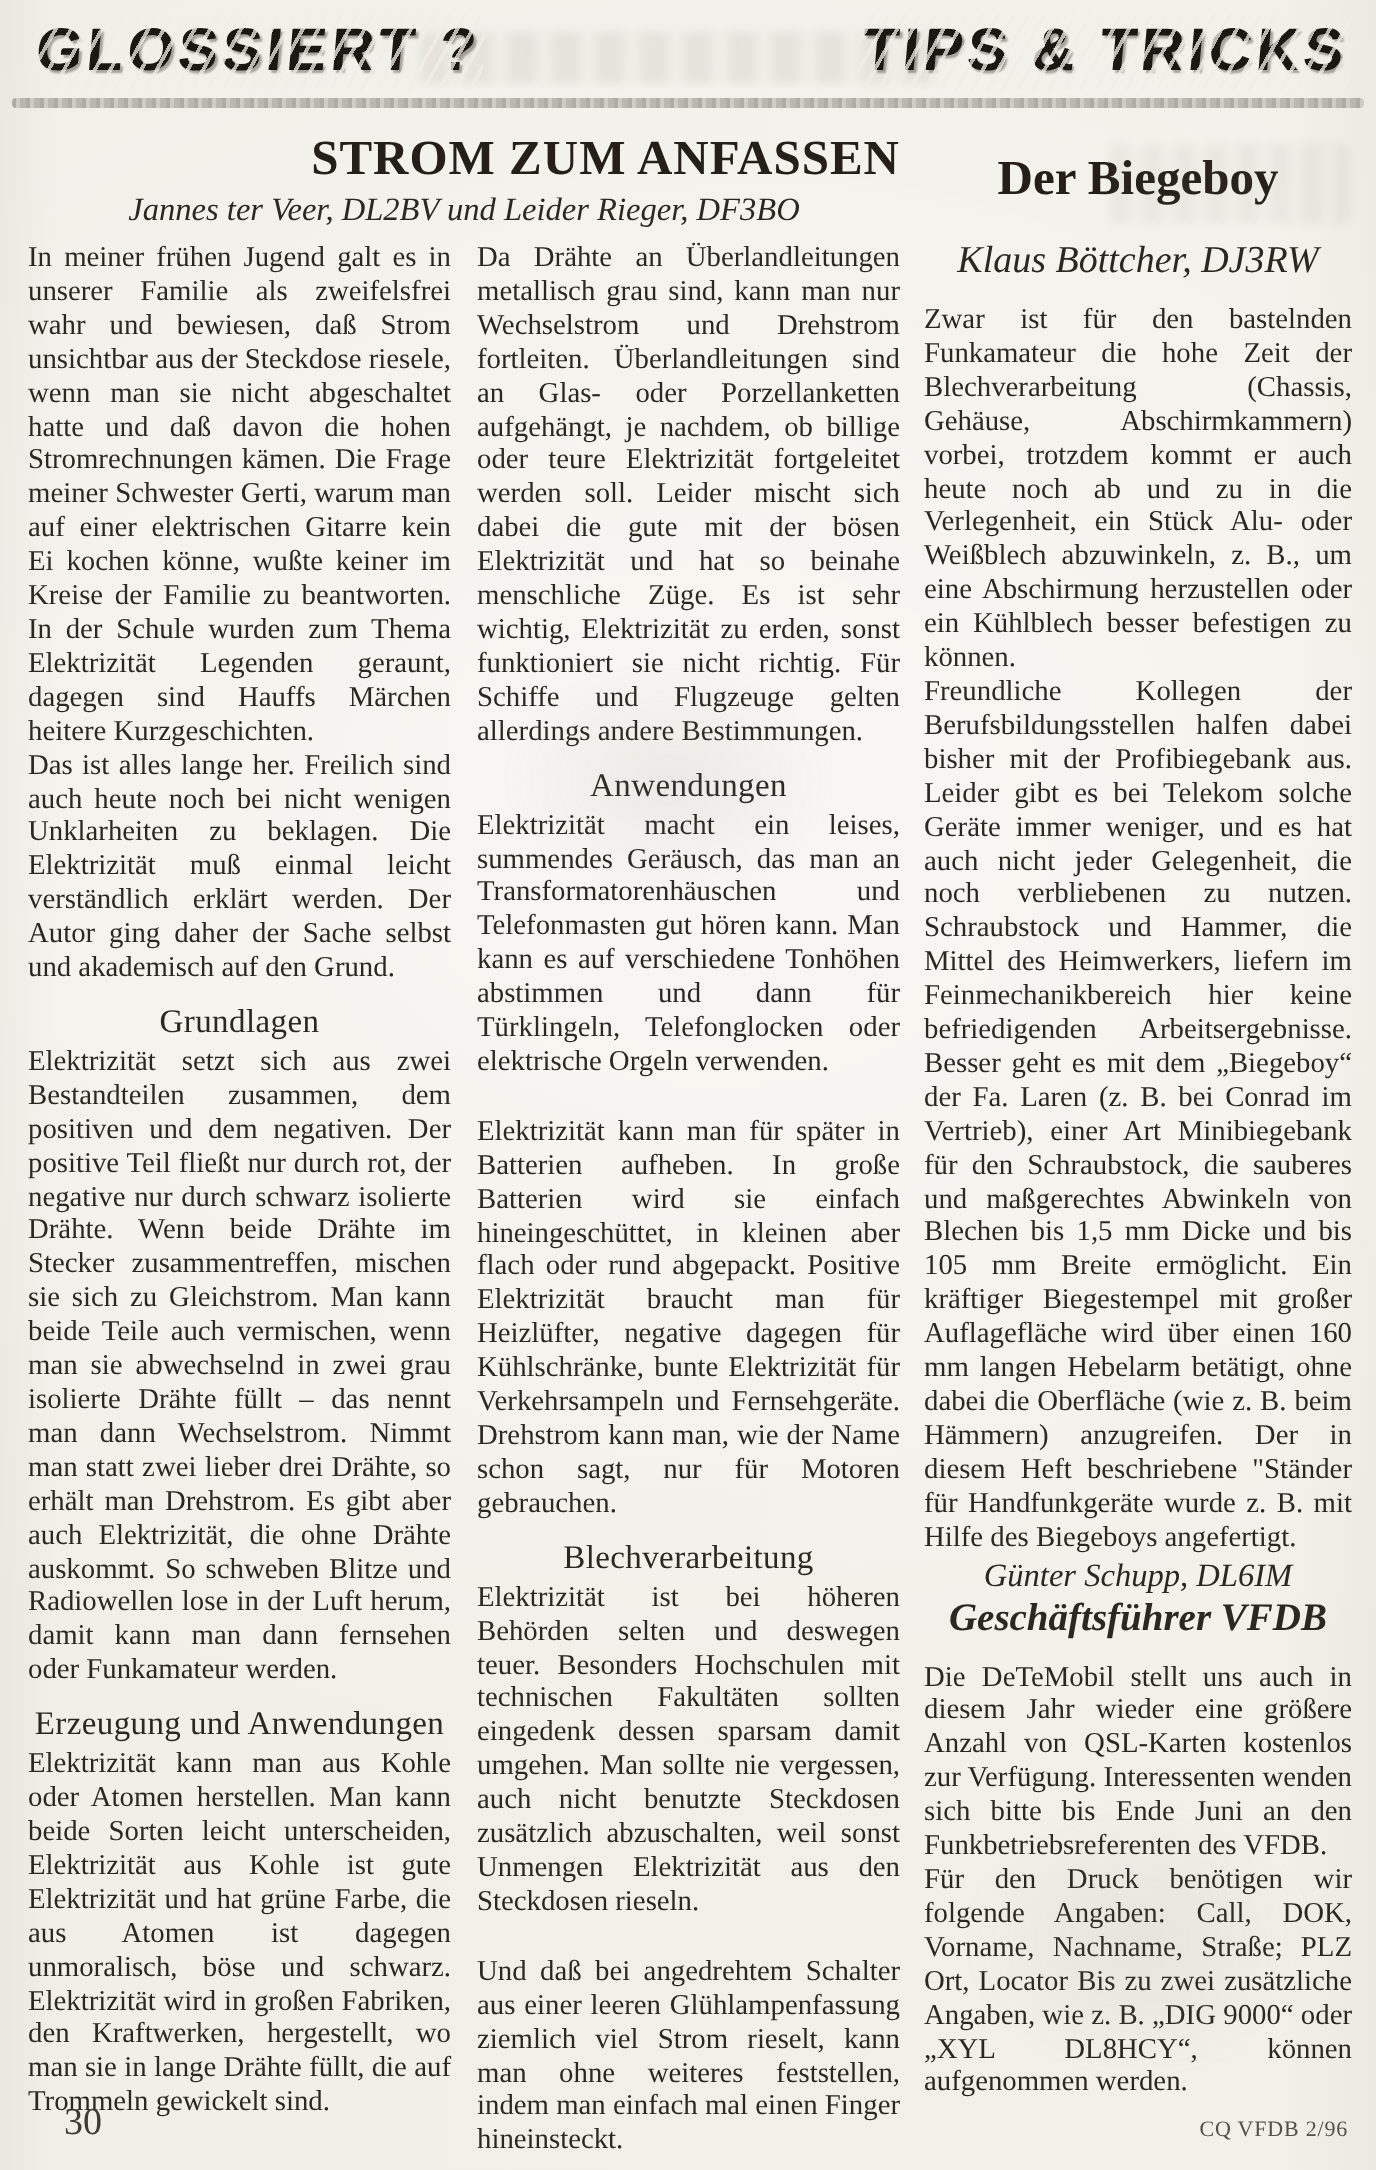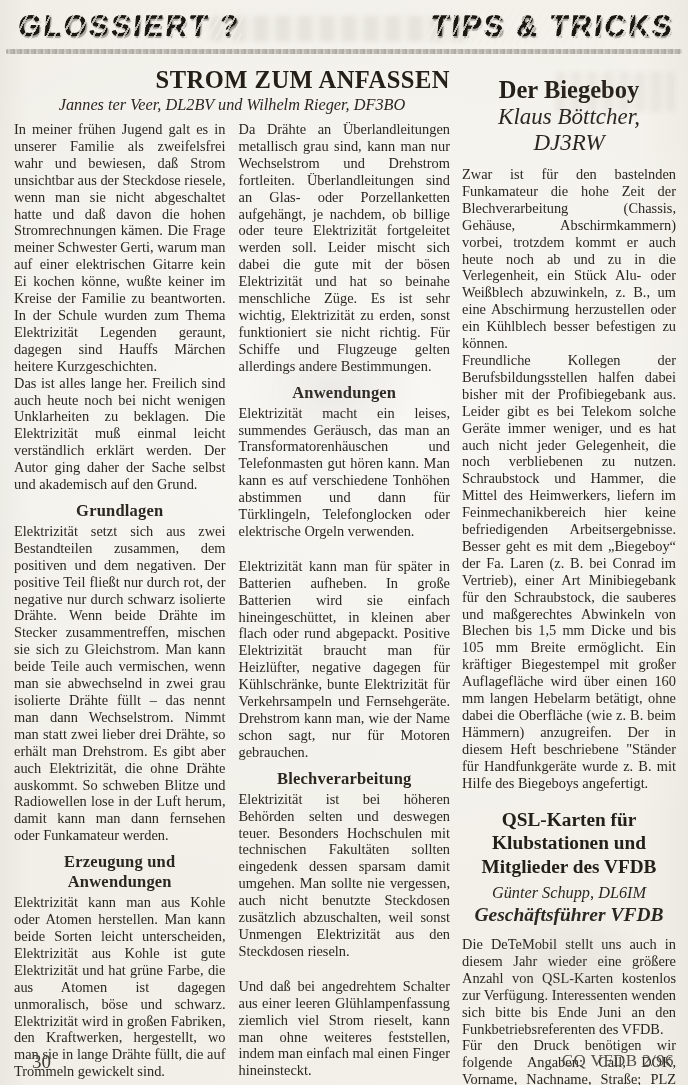--- a/index.html
+++ b/index.html
@@ -33,39 +33,39 @@
   }
   
   .content{display:flex;gap:12px;padding:10px 12px 0 14px;}
   .left-two{width:436px;flex:none;}
   .col3{flex:1;min-width:0;}
   .twocol{display:flex;gap:13px;margin-top:6px;}
   .twocol .col{flex:1;min-width:0;}
   p{margin:0;font-size:14.4px;line-height:16.9px;text-align:justify;}
   p.gap-top{margin-top:18px;}
   h3{
-    font-size:16.5px;font-weight:bold;text-align:center;
+    font-size:16.5px;font-weight:normal;text-align:center;
     margin:8px 0 2px 0;letter-spacing:.2px;
   }
   .art-title{
     font-size:24.5px;font-weight:bold;text-align:right;
     letter-spacing:.5px;margin:2px 0 1px 0;color:#242019;
   }
   .byline{font-style:italic;font-size:16.3px;text-align:center;line-height:20px;}
   .biege-title{font-size:24.5px;font-weight:bold;text-align:center;color:#242019;margin-top:12px;}
-  .biege-byline{font-style:italic;font-size:23px;text-align:center;margin-bottom:10px;}
+  .biege-byline{font-style:italic;font-size:19px;text-align:center;margin-bottom:10px;margin-top:16px;}
   .qsl-title{
     font-size:19.3px;font-weight:bold;text-align:center;line-height:23.5px;
     margin:16px 2px 5px 2px;color:#242019;
   }
   .qsl-byline1{font-style:italic;font-size:16.3px;text-align:center;line-height:20px;}
   .qsl-byline2{font-style:italic;font-size:19.5px;text-align:center;line-height:24px;margin-bottom:9px;font-weight:bold;}
   
   .footer-page{position:absolute;left:32px;bottom:12px;font-size:19px;color:#403c35;text-align:center;}
-  .footer-issue{position:absolute;right:14px;bottom:14px;font-size:17px;letter-spacing:.4px;color:#53504a;}
+  .footer-issue{position:absolute;right:14px;bottom:14px;font-size:11px;letter-spacing:.4px;color:#53504a;}
   
   .smudge{position:absolute;pointer-events:none;filter:blur(2.5px);}
   .smudge.s1{left:210px;top:16px;width:260px;height:26px;
     background:repeating-linear-gradient(90deg, rgba(110,106,98,0.22) 0 14px, rgba(110,106,98,0.05) 14px 22px);
     opacity:.45;border-radius:4px;}
   .smudge.s2{left:555px;top:72px;width:120px;height:40px;
     background:repeating-linear-gradient(90deg, rgba(120,116,108,0.20) 0 10px, rgba(120,116,108,0.04) 10px 16px);
     opacity:.4;border-radius:4px;}
   .smudge.s3{left:250px;top:330px;width:170px;height:120px;
     background:radial-gradient(ellipse at center, rgba(130,126,118,0.10), transparent 70%);}
@@ -85,21 +85,21 @@
   <div class="masthead">
     <div class="stencil">GLOSSIERT ?</div>
     <div class="stencil">TIPS &amp; TRICKS</div>
   </div>
   <div class="rule"></div>
 
   <div class="content">
 
     <div class="left-two">
       <div class="art-title">STROM ZUM ANFASSEN</div>
-      <div class="byline">Jannes ter Veer, DL2BV und Wilhelm Rieger, DF3BO</div>
+      <div class="byline">Jannes ter Veer, DL2BV und Leider Rieger, DF3BO</div>
 
       <div class="twocol">
         <div class="col">
           <p>In meiner frühen Jugend galt es in unserer Familie als zweifelsfrei wahr und bewiesen, daß Strom unsichtbar aus der Steckdose riesele, wenn man sie nicht abgeschaltet hatte und daß davon die hohen Stromrechnungen kämen. Die Frage meiner Schwester Gerti, warum man auf einer elektrischen Gitarre kein Ei kochen könne, wußte keiner im Kreise der Familie zu beantworten. In der Schule wurden zum Thema Elektrizität Legenden geraunt, dagegen sind Hauffs Märchen heitere Kurzgeschichten.</p>
           <p>Das ist alles lange her. Freilich sind auch heute noch bei nicht wenigen Unklarheiten zu beklagen. Die Elektrizität muß einmal leicht verständlich erklärt werden. Der Autor ging daher der Sache selbst und akademisch auf den Grund.</p>
           <h3>Grundlagen</h3>
           <p>Elektrizität setzt sich aus zwei Bestandteilen zusammen, dem positiven und dem negativen. Der positive Teil fließt nur durch rot, der negative nur durch schwarz isolierte Drähte. Wenn beide Drähte im Stecker zusammentreffen, mischen sie sich zu Gleichstrom. Man kann beide Teile auch vermischen, wenn man sie abwechselnd in zwei grau isolierte Drähte füllt – das nennt man dann Wechselstrom. Nimmt man statt zwei lieber drei Drähte, so erhält man Drehstrom. Es gibt aber auch Elektrizität, die ohne Drähte auskommt. So schweben Blitze und Radiowellen lose in der Luft herum, damit kann man dann fernsehen oder Funkamateur werden.</p>
           <h3>Erzeugung und Anwendungen</h3>
           <p>Elektrizität kann man aus Kohle oder Atomen herstellen. Man kann beide Sorten leicht unterscheiden, Elektrizität aus Kohle ist gute Elektrizität und hat grüne Farbe, die aus Atomen ist dagegen unmoralisch, böse und schwarz. Elektrizität wird in großen Fabriken, den Kraftwerken, hergestellt, wo man sie in lange Drähte füllt, die auf Trommeln gewickelt sind.</p>
         </div>
@@ -118,21 +118,20 @@
 
     <div class="col3">
       <div>
         <div class="biege-title">Der Biegeboy</div>
         <div class="biege-byline">Klaus Böttcher, DJ3RW</div>
         <p>Zwar ist für den bastelnden Funkamateur die hohe Zeit der Blechverarbeitung (Chassis, Gehäuse, Abschirmkammern) vorbei, trotzdem kommt er auch heute noch ab und zu in die Verlegenheit, ein Stück Alu- oder Weißblech abzuwinkeln, z. B., um eine Abschirmung herzustellen oder ein Kühlblech besser befestigen zu können.</p>
         <p>Freundliche Kollegen der Berufsbildungsstellen halfen dabei bisher mit der Profibiegebank aus. Leider gibt es bei Telekom solche Geräte immer weniger, und es hat auch nicht jeder Gelegenheit, die noch verbliebenen zu nutzen. Schraubstock und Hammer, die Mittel des Heimwerkers, liefern im Feinmechanikbereich hier keine befriedigenden Arbeitsergebnisse. Besser geht es mit dem „Biegeboy“ der Fa. Laren (z. B. bei Conrad im Vertrieb), einer Art Minibiegebank für den Schraubstock, die sauberes und maßgerechtes Abwinkeln von Blechen bis 1,5 mm Dicke und bis 105 mm Breite ermöglicht. Ein kräftiger Biegestempel mit großer Auflagefläche wird über einen 160 mm langen Hebelarm betätigt, ohne dabei die Oberfläche (wie z. B. beim Hämmern) anzugreifen. Der in diesem Heft beschriebene "Ständer für Handfunkgeräte wurde z. B. mit Hilfe des Biegeboys angefertigt.</p>
       </div>
 
       <div>
-        <div class="qsl-title">QSL-Karten für Klubstationen und Mitglieder des VFDB</div>
         <div class="qsl-byline1">Günter Schupp, DL6IM</div>
         <div class="qsl-byline2">Geschäftsführer VFDB</div>
         <p>Die DeTeMobil stellt uns auch in diesem Jahr wieder eine größere Anzahl von QSL-Karten kostenlos zur Verfügung. Interessenten wenden sich bitte bis Ende Juni an den Funkbetriebsreferenten des VFDB.</p>
         <p>Für den Druck benötigen wir folgende Angaben: Call, DOK, Vorname, Nachname, Straße; PLZ Ort, Locator Bis zu zwei zusätzliche Angaben, wie z. B. „DIG 9000“ oder „XYL DL8HCY“, können aufgenommen werden.</p>
       </div>
     </div>
 
   </div>
 
   <div class="footer-page">30</div>

